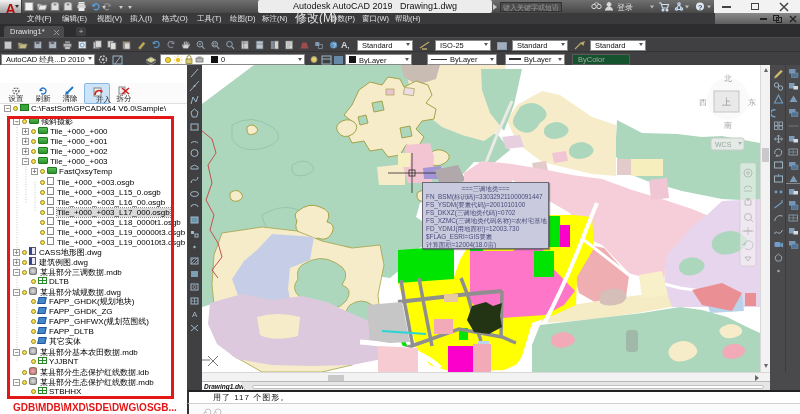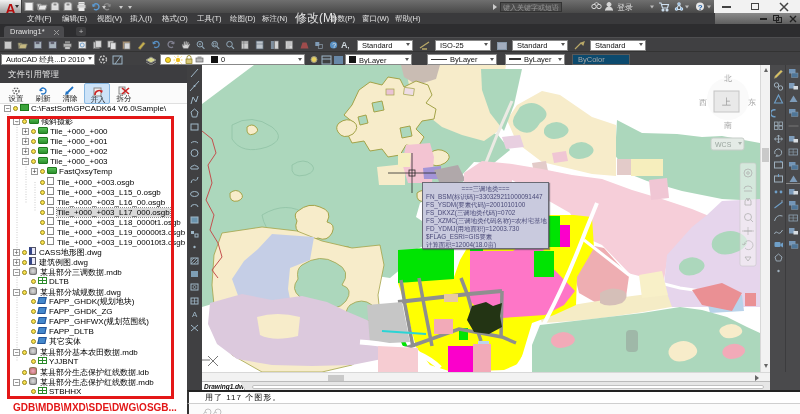--- a/index.html
+++ b/index.html
@@ -20,20 +20,21 @@
         <rect x="55" y="7" width="5" height="2.5" fill="#eee"></rect>
 <path d="M69,5.5 a3,3 0 1 1 1,2.5" stroke="#5b9bd5" stroke-width="1.4"></path>
         <path d="M68,3 l1,3 3,-1 z" fill="#5b9bd5" stroke="none"></path>
 <path d="M86,5.5 a3,3 0 1 0 -1,2.5" stroke="#888" stroke-width="1.4"></path>
         <path d="M87,3 l-1,3 -3,-1 z" fill="#888" stroke="none"></path>
 </g>
 <path d="M78,5 l4,0 -2,3 z" fill="#ccc"></path>
       <path d="M95,5 l4,0 -2,3 z" fill="#ccc"></path>
       <path d="M104,5 l4,0 -2,3 z" fill="#ccc"></path>
 </svg>
+    <div class="abs" style="left:258px;top:0;width:234px;height:13px;background:#ececec;border-radius:2px;text-align:center;font-size:9px;color:#111;line-height:13px">Autodesk AutoCAD 2019&nbsp;&nbsp;&nbsp;Drawing1.dwg</div>
     <div class="abs" style="left:493px;top:3.5px;width:0;height:0;border-top:3px solid transparent;border-bottom:3px solid transparent;border-left:4px solid #ccc"></div>
     <div class="abs" style="left:500px;top:1.5px;width:62px;height:10px;background:#4c4c4c;border:1px solid #333;font-size:7px;color:#9a9a9a;line-height:9px;padding-left:2px;overflow:hidden">键入关键字或短语</div>
     <svg class="abs" style="left:588px;top:1px" width="126" height="11" viewBox="0 0 126 11">
 <g stroke="#d8d8d8" fill="none" stroke-width="1">
 <circle cx="6" cy="5.5" r="2.2"></circle>
         <circle cx="11" cy="5.5" r="2.2"></circle>
         <path d="M6,3 l2.5,-1.5 2.5,1.5" stroke-width="0.8"></path>
 <circle cx="21" cy="3.5" r="2" fill="#d8d8d8"></circle>
         <path d="M17.5,9.5 a3.5,3.5 0 0 1 7,0" fill="#d8d8d8"></path>
 </g>
@@ -185,42 +186,41 @@
     </div>
     <svg class="abs" style="left:309px;top:2px" width="36" height="11">
       <circle cx="5" cy="5.5" r="3" fill="#e8d060" stroke="#998"></circle>
       <rect x="13" y="2" width="9" height="8" fill="none" stroke="#9db6c8"></rect>
       <path d="M13,5 h9" stroke="#9db6c8"></path>
       <rect x="25" y="2" width="9" height="8" fill="#6888a8"></rect>
     </svg>
     <div class="abs" style="left:345px;top:1.5px;width:67px;height:11px;background:#fff;border:1px solid #888;font-size:7.5px;color:#111;line-height:10px;overflow:hidden"><span style="display:inline-block;width:7px;height:7px;background:#151515;margin:1.5px 3px -1px 3px"></span>ByLayer<span style="position:absolute;right:2px;top:3px;width:0;height:0;border-left:2.8px solid transparent;border-right:2.8px solid transparent;border-top:3.5px solid #555"></span></div>
     <div class="abs" style="left:427px;top:1.5px;width:70px;height:11px;background:#fff;border:1px solid #888;font-size:7.5px;color:#111;line-height:10px;overflow:hidden"><span style="display:inline-block;width:16px;height:1px;background:#333;margin:0 3px 2px 3px"></span>ByLayer<span style="position:absolute;right:2px;top:3px;width:0;height:0;border-left:2.8px solid transparent;border-right:2.8px solid transparent;border-top:3.5px solid #555"></span></div>
     <div class="abs" style="left:505px;top:1.5px;width:60px;height:11px;background:#fff;border:1px solid #888;font-size:7.5px;color:#111;line-height:10px;overflow:hidden"><span style="display:inline-block;width:12px;height:2px;background:#333;margin:0 3px 2px 3px"></span>ByLayer<span style="position:absolute;right:2px;top:3px;width:0;height:0;border-left:2.8px solid transparent;border-right:2.8px solid transparent;border-top:3.5px solid #555"></span></div>
-    <div class="abs" style="left:572px;top:1.5px;width:58px;height:11px;background:#0c4a6e;border:1px solid #5a5a5a;font-size:7.5px;color:#a8a8a8;line-height:10px;padding-left:5px">ByColor</div>
+    <div class="abs" style="left:572px;top:1.5px;width:58px;height:11px;background:#14532d;border:1px solid #5a5a5a;font-size:7.5px;color:#a8a8a8;line-height:10px;padding-left:5px">ByColor</div>
   </div>
 <div class="abs" style="left:0;top:65px;width:187px;height:349px;background:#fff">
-    <div class="abs" style="left:0;top:0;width:187px;height:18px;background:#3d3d40;font-size:8.5px;color:#e8e8e8;line-height:18px;padding-left:8px">文件引用管理</div>
     <div class="abs" style="left:0;top:18px;width:187px;height:21px;background:#fbfbfb;border-bottom:1px solid #e0e0e0">
       <div class="abs" style="left:3px;top:0px;width:26px;height:21px;border-radius:2px"><svg width="26" height="12">
           <circle cx="13" cy="6" r="3" fill="none" stroke="#666" stroke-width="1.3" stroke-dasharray="1.6,1.3"></circle>
           <circle cx="13" cy="6" r="1" fill="#666"></circle>
         </svg><div style="position:absolute;left:0;top:11px;width:26px;text-align:center;font-size:7.5px;color:#222">设置</div></div>
       <div class="abs" style="left:30px;top:0px;width:26px;height:21px;border-radius:2px"><svg width="26" height="12">
           <path d="M10,6 a3,3 0 1 1 1.2,2.4" fill="none" stroke="#1f72c4" stroke-width="1.3"></path>
           <path d="M9.6,3.8 l0.9,2.6 2.6,-1 z" fill="#1f72c4"></path>
         </svg><div style="position:absolute;left:0;top:11px;width:26px;text-align:center;font-size:7.5px;color:#222">刷新</div></div>
       <div class="abs" style="left:57px;top:0px;width:26px;height:21px;border-radius:2px"><svg width="26" height="12">
           <path d="M16,2 L10,8" stroke="#1f72c4" stroke-width="1.8"></path>
           <path d="M8,10 l4,-1 -3,-3 z" fill="#1f72c4"></path>
         </svg><div style="position:absolute;left:0;top:11px;width:26px;text-align:center;font-size:7.5px;color:#222">清除</div></div>
       <div class="abs" style="left:84px;top:0px;width:26px;height:21px;background:#cde3f8;border:1px solid #88b8e2;border-radius:2px"><svg width="26" height="12">
           <rect x="9" y="2" width="7" height="8" fill="#eee" stroke="#888"></rect>
           <path d="M10,9 a4,4 0 0 1 7,-3" fill="none" stroke="#cc2222" stroke-width="1.6"></path>
           <path d="M17.5,4 l-2.5,1 2,2.2 z" fill="#cc2222"></path>
-        </svg><div style="position:absolute;left:0;top:11px;width:26px;text-align:center;font-size:7.5px;color:#222">并入</div></div>
+        </svg><div style="position:absolute;left:0;top:11px;width:26px;text-align:right;font-size:7.5px;color:#222">并入</div></div>
       <div class="abs" style="left:111px;top:0px;width:26px;height:21px;border-radius:2px"><svg width="26" height="12">
           <rect x="8" y="2" width="6" height="7" fill="#eee" stroke="#888"></rect>
           <path d="M11,3 L18,9 M18,3 L11,9" stroke="#cc2222" stroke-width="1.6"></path>
         </svg><div style="position:absolute;left:0;top:11px;width:26px;text-align:center;font-size:7.5px;color:#222">拆分</div></div>
     </div>
     <div class="abs" style="left:0;top:39px;width:187px;height:310px;overflow:hidden;font-size:8px;color:#000">
       <div class="abs" style="left:0;top:0px;width:187px;height:10px;line-height:10px;white-space:nowrap"><span style="display:inline-block;width:4px"></span><span style="display:inline-block;width:7px;height:7px;border:1px solid #999;background:#fff;font-size:7px;line-height:6px;text-align:center;color:#333;margin-right:2px;position:relative;top:0px">−</span><span style="display:inline-block;width:5px;height:5px;background:#f7df4e;border:1px solid #998a20;border-radius:50%;margin-right:2px"></span><span style="display:inline-block;width:9px;height:7px;background:#3aa33a;border:1px solid #1a7a1a;margin-right:2px"></span><span>C:\FastSoft\GPCADK64 V6.0\Sample\</span></div>
       <div class="abs" style="left:0;top:13px;width:187px;height:10px;line-height:10px;white-space:nowrap"><span style="display:inline-block;width:13px"></span><span style="display:inline-block;width:7px;height:7px;border:1px solid #999;background:#fff;font-size:7px;line-height:6px;text-align:center;color:#333;margin-right:2px;position:relative;top:0px">−</span><span style="display:inline-block;width:5px;height:5px;background:#f7df4e;border:1px solid #998a20;border-radius:50%;margin-right:2px"></span><span style="display:inline-block;width:10px;height:7px;background:linear-gradient(#55c055,#2d8f2d);border:1px solid #1f7a1f;border-radius:1px;margin-right:2px;position:relative;top:0px"></span><span>倾斜摄影</span></div>
       <div class="abs" style="left:0;top:23px;width:187px;height:10px;line-height:10px;white-space:nowrap"><span style="display:inline-block;width:22px"></span><span style="display:inline-block;width:7px;height:7px;border:1px solid #999;background:#fff;font-size:7px;line-height:6px;text-align:center;color:#333;margin-right:2px;position:relative;top:0px">+</span><span style="display:inline-block;width:5px;height:5px;background:#f7df4e;border:1px solid #998a20;border-radius:50%;margin-right:2px"></span><span style="display:inline-block;width:10px;height:7px;background:linear-gradient(#55c055,#2d8f2d);border:1px solid #1f7a1f;border-radius:1px;margin-right:2px;position:relative;top:0px"></span><span>Tile_+000_+000</span></div>
       <div class="abs" style="left:0;top:33px;width:187px;height:10px;line-height:10px;white-space:nowrap"><span style="display:inline-block;width:22px"></span><span style="display:inline-block;width:7px;height:7px;border:1px solid #999;background:#fff;font-size:7px;line-height:6px;text-align:center;color:#333;margin-right:2px;position:relative;top:0px">+</span><span style="display:inline-block;width:5px;height:5px;background:#f7df4e;border:1px solid #998a20;border-radius:50%;margin-right:2px"></span><span style="display:inline-block;width:10px;height:7px;background:linear-gradient(#55c055,#2d8f2d);border:1px solid #1f7a1f;border-radius:1px;margin-right:2px;position:relative;top:0px"></span><span>Tile_+000_+001</span></div>
@@ -492,18 +492,18 @@
   </div>
 <div class="abs" style="left:202px;top:372px;width:568px;height:9px;background:#f2f2f2;border-top:1px solid #d8d8d8">
     <div class="abs" style="left:126px;top:1.5px;width:16px;height:6px;background:#c9c9c9"></div>
     <div class="abs" style="left:553px;top:1.5px;width:0;height:0;border-top:3px solid transparent;border-bottom:3px solid transparent;border-left:4px solid #666"></div>
   </div>
 <div class="abs" style="left:202px;top:381px;width:568px;height:9px;background:#e6e6e6;border-top:1px solid #bbb">
     <div class="abs" style="left:0;top:0;width:44px;height:9px;background:#fdfdfd;clip-path:polygon(0 0,38px 0,44px 100%,0 100%);font-size:6.5px;font-weight:bold;font-style:italic;color:#111;line-height:9px;padding-left:2px">Drawing1.dwg</div>
     <div class="abs" style="left:50px;top:2.5px;width:512px;height:4px;background:#fff;border:1px solid #c0c0c0;border-radius:2px"></div>
   </div>
 <div class="abs" style="left:770px;top:372px;width:30px;height:18px;background:#4a4a4c"></div>
-<div class="abs" style="left:187px;top:390px;width:613px;height:13px;background:#fff;border-top:2px solid #222;border-left:2px solid #333;font-size:8px;color:#111;line-height:11px"><span style="padding-left:16px;letter-spacing:1px">用了 117 个图形。</span></div>
+<div class="abs" style="left:187px;top:390px;width:613px;height:13px;background:#fff;border-top:2px solid #222;border-left:2px solid #333;font-size:8px;color:#111;line-height:11px"><span style="padding-left:24px;letter-spacing:1px">用了 117 个图形。</span></div>
 <div class="abs" style="left:187px;top:403px;width:613px;height:11px;background:#fbfbfb;border-top:1px solid #cfcfcf;border-left:2px solid #333">
     <svg width="30" height="11" style="position:absolute;left:14px;top:0">
       <path d="M2,8 a3,3 0 1 1 3,3 m-3,-3 l-1.5,2 m1.5,-2 l2,1" stroke="#bbb" fill="none" stroke-width="0.9"></path>
       <path d="M12,8 a3,3 0 1 1 3,3 m-3,-3 l-1.5,2 m1.5,-2 l2,1" stroke="#bbb" fill="none" stroke-width="0.9"></path>
     </svg>
   </div>
 </body></html>

